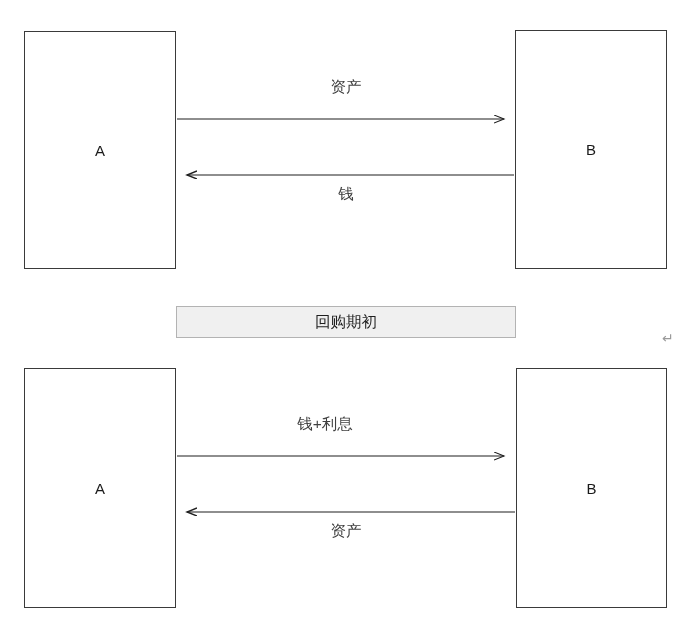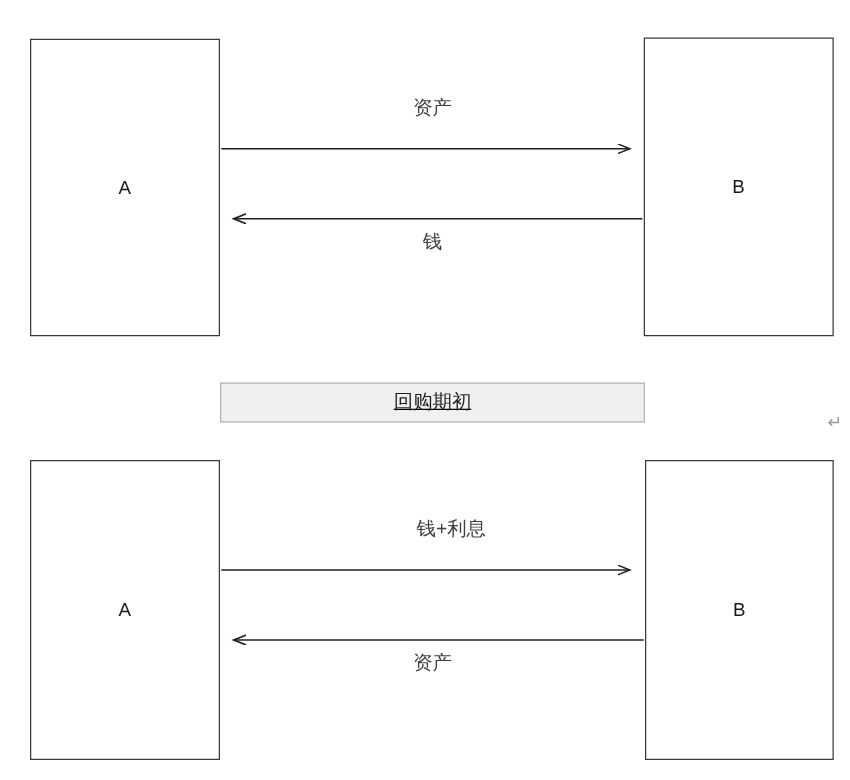--- a/index.html
+++ b/index.html
@@ -85,21 +85,21 @@
 <div id="canvas">
 
   <div class="entity-box" style="left:24px; top:31px; width:152px; height:238px;">
     <span class="entity-label">A</span>
   </div>
 
   <div class="entity-box" style="left:515px; top:30px; width:152px; height:239px;">
     <span class="entity-label">B</span>
   </div>
 
-  <div class="phase-banner" style="left:176px; top:306px; width:340px; height:32px;text-decoration:underline;">
+  <div class="phase-banner" style="left:176px; top:306px; width:340px; height:32px;">
     <span class="phase-banner-label">回购期初</span>
   </div>
 
   <div class="entity-box" style="left:24px; top:368px; width:152px; height:240px;">
     <span class="entity-label">A</span>
   </div>
 
   <div class="entity-box" style="left:516px; top:368px; width:151px; height:240px;">
     <span class="entity-label">B</span>
   </div>
@@ -120,19 +120,19 @@
 
     <line x1="177" y1="456" x2="504" y2="456" stroke="#1f1f1f" stroke-width="1.1" marker-end="url(#arrowRight)"></line>
 
     <line x1="515" y1="512" x2="187" y2="512" stroke="#1f1f1f" stroke-width="1.1" marker-end="url(#arrowLeft)"></line>
   </svg>
 
   <div class="edge-label" style="left:346px; top:79px;">资产</div>
 
   <div class="edge-label" style="left:346px; top:186px;">钱</div>
 
-  <div class="edge-label" style="left:361px; top:416px;text-align:right;">钱+利息</div>
+  <div class="edge-label" style="left:325px; top:416px;text-align:right;">钱+利息</div>
 
   <div class="edge-label" style="left:346px; top:523px;">资产</div>
 
   <div class="return-mark" style="left:662px; top:331px;">↵</div>
 
 </div>
 
 </body></html>

